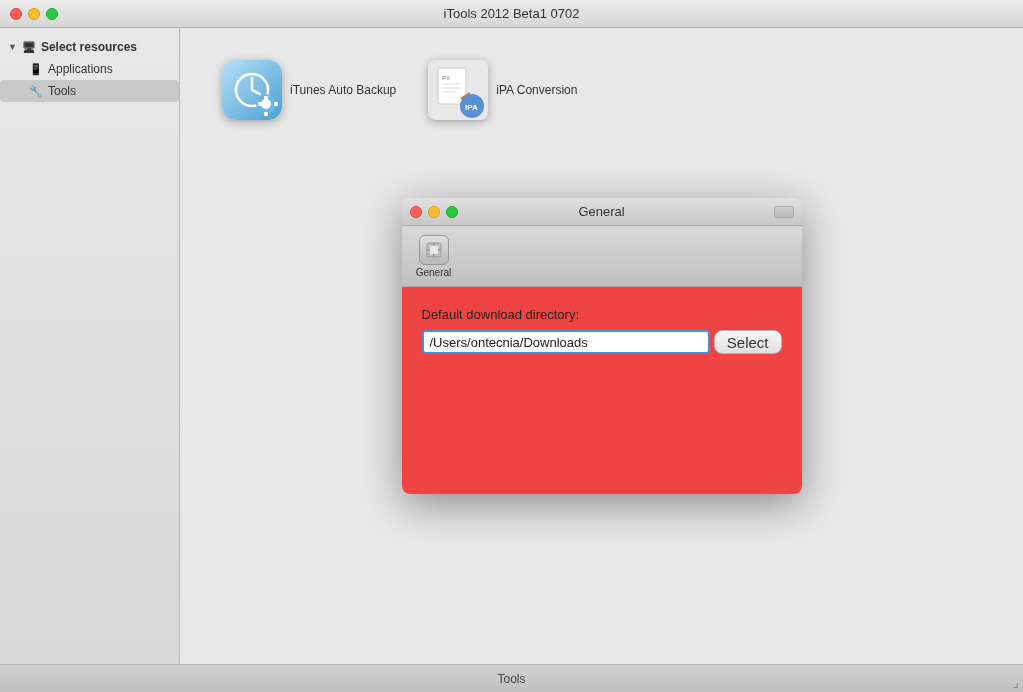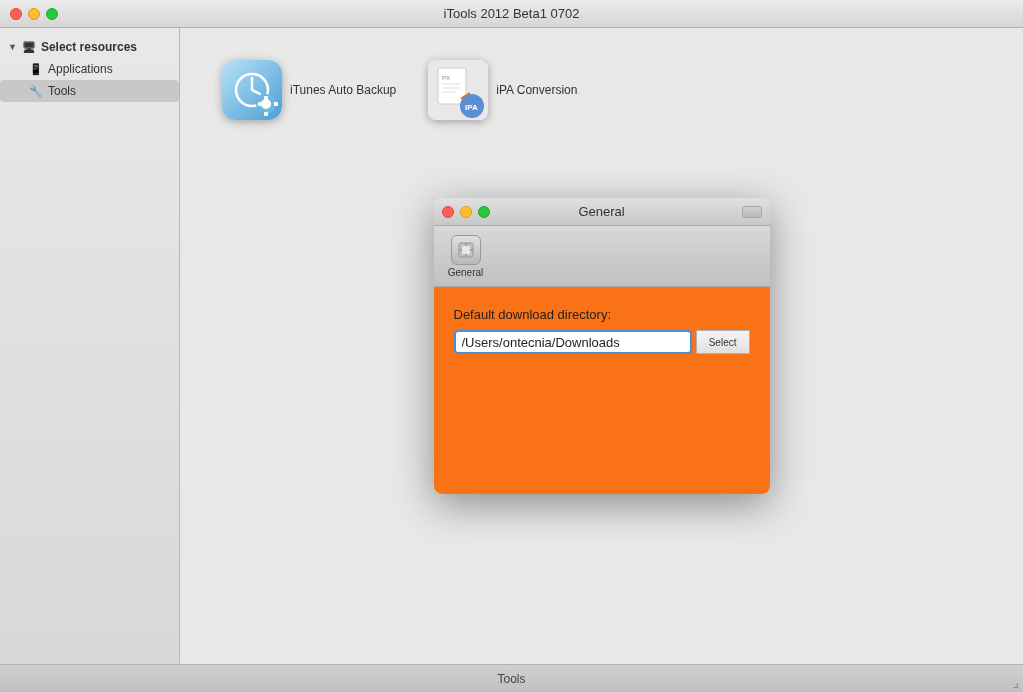--- a/index.html
+++ b/index.html
@@ -130,21 +130,21 @@
       position: absolute;
       top: 0; left: 0; right: 0; bottom: 0;
       display: flex;
       align-items: center;
       justify-content: center;
     }
     .dialog {
       background: #f0f0f0;
       border-radius: 8px;
       box-shadow: 0 10px 40px rgba(0,0,0,0.4);
-      width: 336px;
+      width: 400px;
       overflow: hidden;
     }
     .dialog-titlebar {
       background: linear-gradient(to bottom, #e0e0e0, #c8c8c8);
       height: 28px;
       display: flex;
       align-items: center;
       justify-content: center;
       position: relative;
       border-bottom: 1px solid #aaa;
@@ -207,21 +207,21 @@
       align-items: center;
       justify-content: center;
       font-size: 16px;
     }
     .dialog-tool-label {
       font-size: 10px;
       color: #333;
     }
     .dialog-content {
       padding: 20px;
-      background: #f97316;
+      background: #ef4444;
     }
     .dialog-field-label {
       font-size: 13px;
       font-weight: 500;
       color: #222;
       margin-bottom: 8px;
     }
     .dialog-field-row {
       display: flex;
       align-items: flex-start;
@@ -236,22 +236,22 @@
       padding: 0 6px;
       font-size: 13px;
       color: #222;
       outline: none;
     }
     .dialog-select-btn {
       height: 24px;
       padding: 0 12px;
       background: linear-gradient(to bottom, #f5f5f5, #e0e0e0);
       border: 1px solid #b0b0b0;
-      border-radius: 0;
-      font-size: 10px;
+      border-radius: 8px;
+      font-size: 15px;
       color: #333;
       cursor: pointer;
       white-space: nowrap;
     }
     .dialog-body-space {
       height: 120px;
     }
 
     
     .status-bar {

